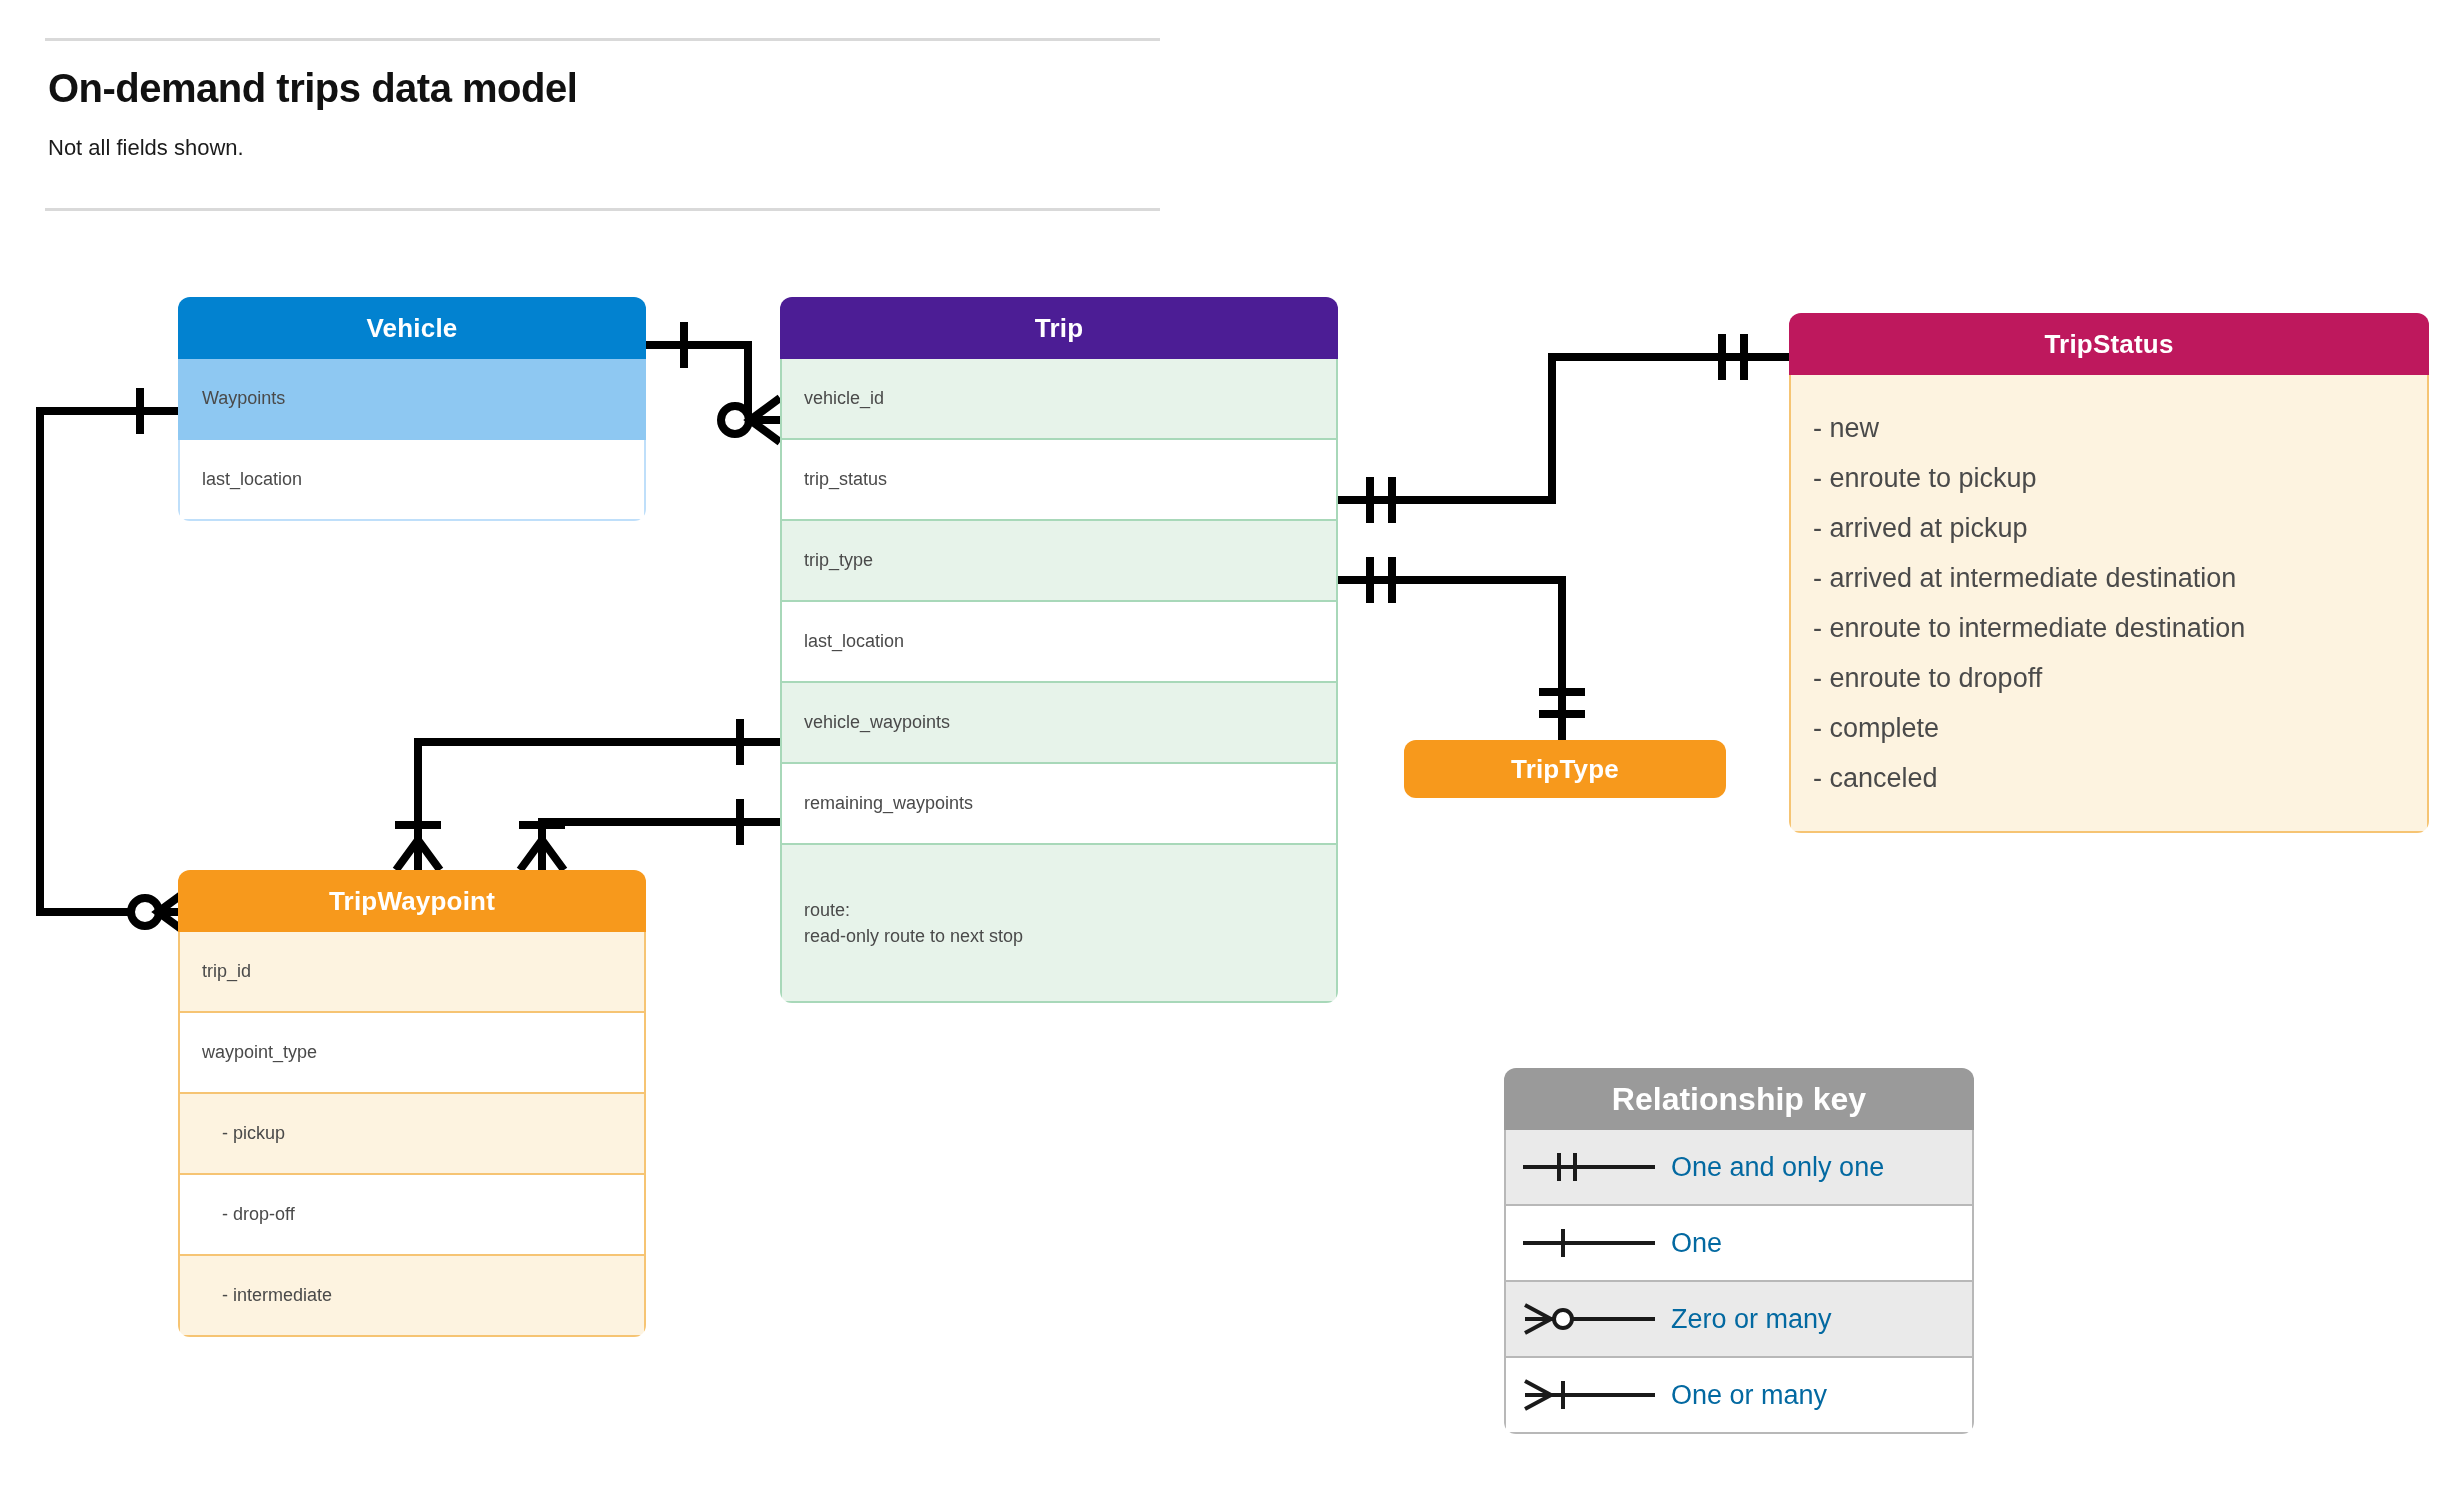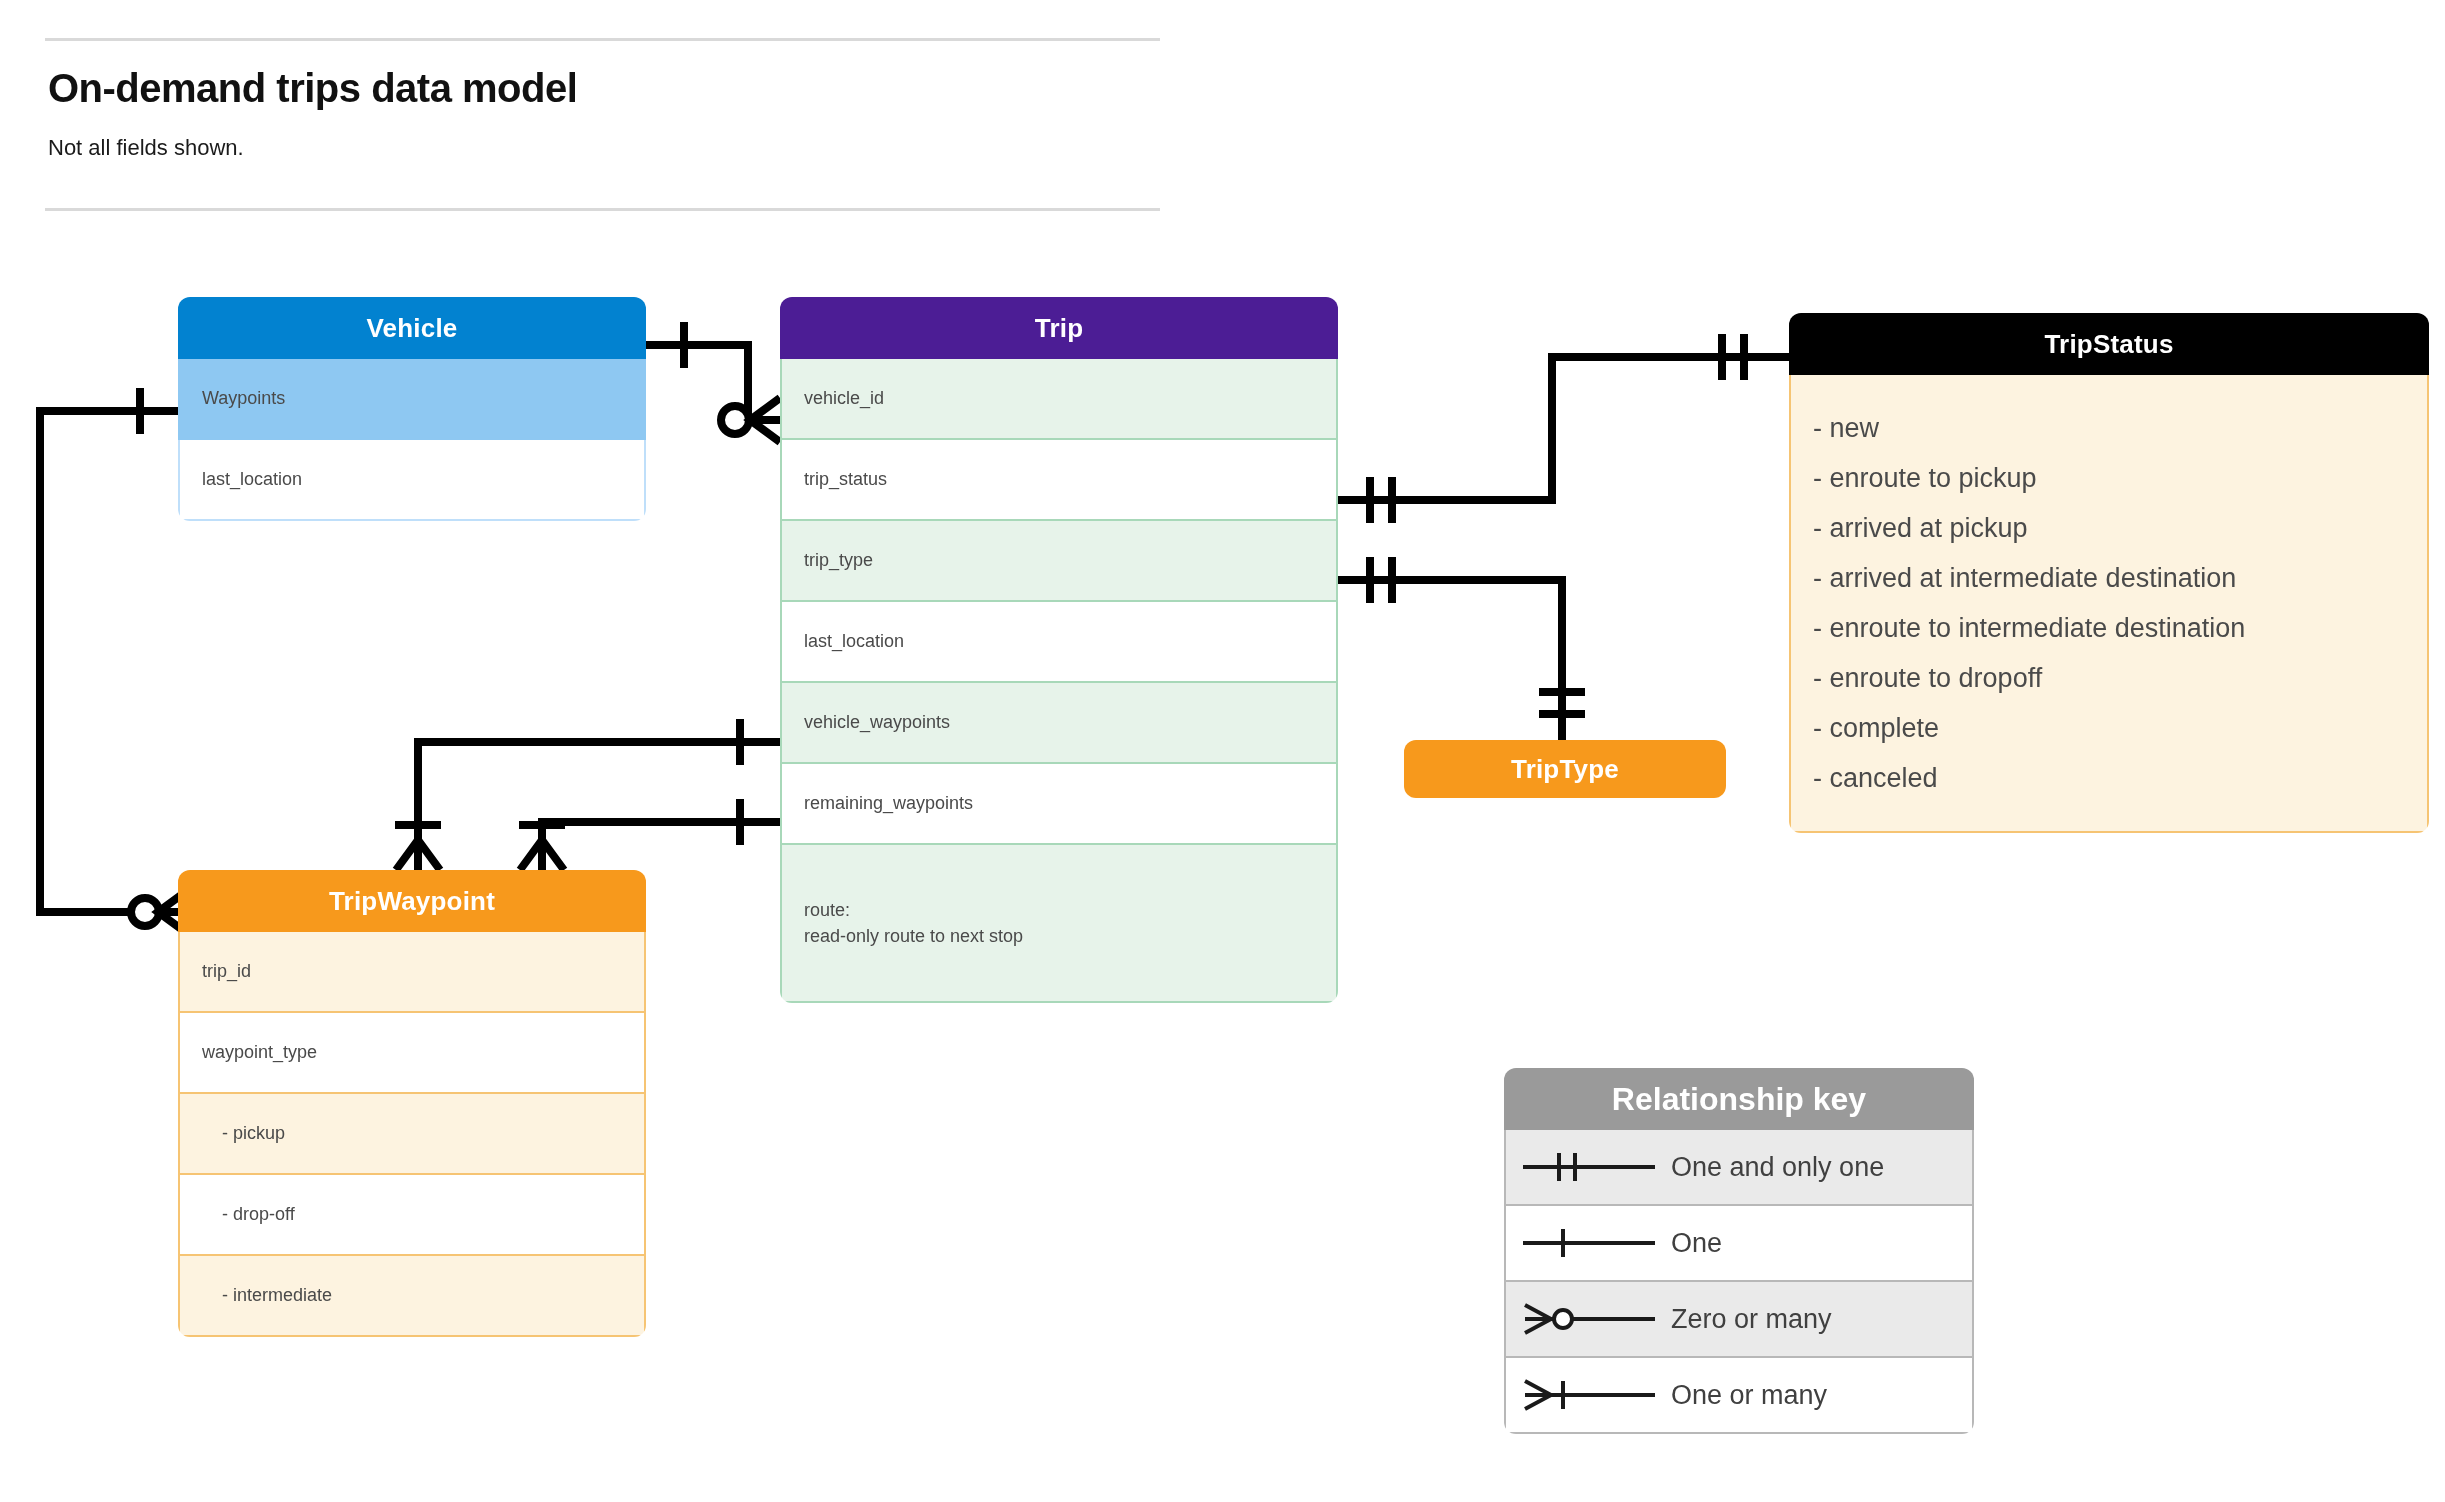--- a/index.html
+++ b/index.html
@@ -59,21 +59,21 @@
 
   
   #entity-trip { left:780px; top:297px; width:558px; }
   #entity-trip .ehead { height:62px; background:#4c1d95; }
   #entity-trip .erow { height:81px; background:#ffffff; border:2px solid #a8d8b9; border-top:none; }
   #entity-trip .erow.tint { background:#e7f3ea; }
   #entity-trip .erow.tall { height:158px; }
 
   
   #entity-tripstatus { left:1789px; top:313px; width:640px; }
-  #entity-tripstatus .ehead { height:62px; background:#000000; }
+  #entity-tripstatus .ehead { height:62px; background:#be185d; }
   #entity-tripstatus .ebody {
     background:#fdf3e0; border:2px solid #f6c473; border-top:none;
     padding:28px 0 28px 22px;
   }
   #entity-tripstatus .eitem { font-size:27px; color:#4a4a4a; line-height:50px; white-space:nowrap; }
 
   
   #entity-triptype { left:1404px; top:740px; width:322px; }
   #entity-triptype .ehead { height:58px; background:#f7991c; }
   #entity-triptype .ebody {
@@ -97,21 +97,21 @@
   #legend .lhead {
     height:62px; background:#9a9a9a; color:#fff; font-weight:700; font-size:32px;
     display:flex; align-items:center; justify-content:center;
   }
   #legend .lrow {
     height:76px; display:flex; align-items:center;
     background:#ffffff; border:2px solid #b8b8b8; border-top:none;
   }
   #legend .lrow.alt { background:#eaeaea; }
   #legend .lsym { width:165px; flex:0 0 165px; display:flex; align-items:center; justify-content:center; }
-  #legend .llabel { font-size:27px; color:#404040; white-space:nowrap; }
+  #legend .llabel { font-size:27px; color:#0369a1; white-space:nowrap; }
 </style>
 </head>
 <body>
 
 <div id="stage">
 
   <div class="rule" id="rule-top"></div>
   <div id="page-title">On-demand trips data model</div>
   <div id="page-subtitle">Not all fields shown.</div>
   <div class="rule" id="rule-bottom"></div>

